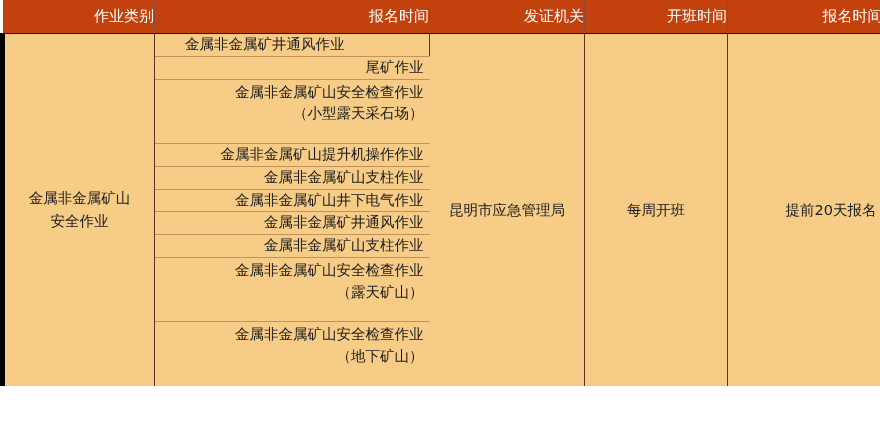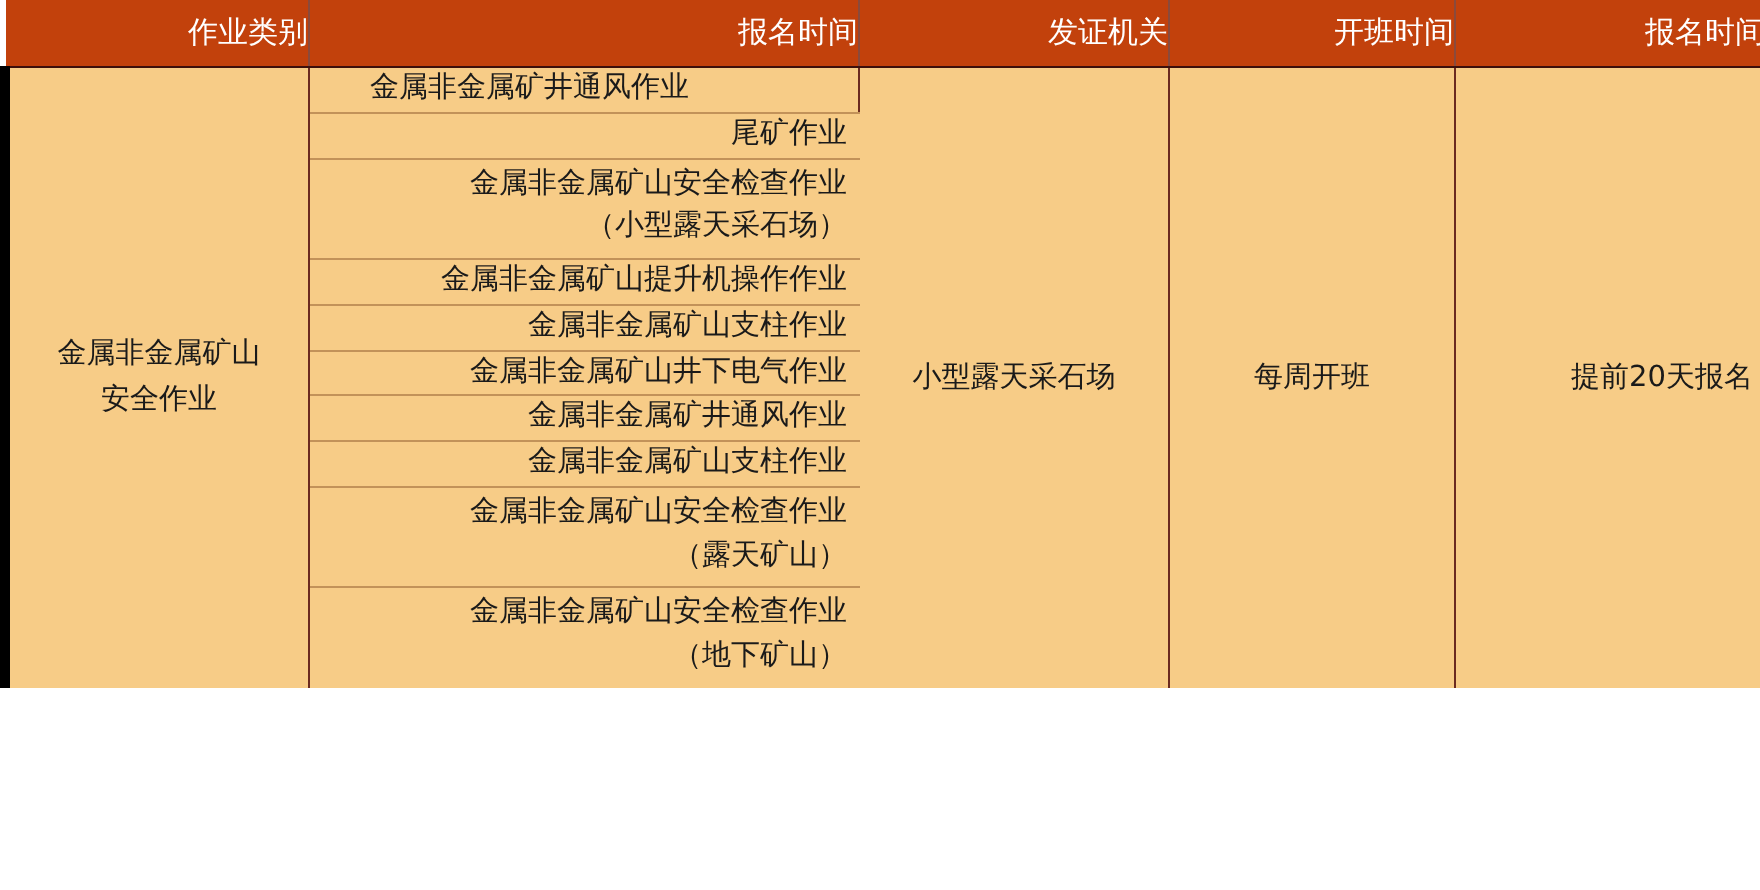--- a/index.html
+++ b/index.html
@@ -74,21 +74,21 @@
     line-height: 1.5;
     border-right: 1px solid #6b2a20;
     border-bottom: 1px solid #c29259;
   }
   td.item .l2 {
     display: block;
     padding-left: 12px;
   }
   .two-line {
     padding-top: 2px;
-    padding-bottom: 4px;
+    padding-bottom: 18px;
   }
   .cat-line {
     display: block;
   }
   .left-edge {
     border-left: 5px solid #000000;
   }
 </style>
 </head>
 <body>
@@ -113,21 +113,21 @@
     </thead>
     <tbody>
       <tr>
         <td class="category left-edge" rowspan="10">
           <span class="cat-line">金属非金属矿山</span>
           <span class="cat-line">安全作业</span>
         </td>
         <td class="item">
           <span>金属非金属矿井通风作业</span>
         </td>
-        <td class="authority" rowspan="10">小型露天采石场</td>
+        <td class="authority" rowspan="10">昆明市应急管理局</td>
         <td class="start" rowspan="10">每周开班</td>
         <td class="signup" rowspan="10">提前20天报名</td>
       </tr>
       <tr>
         <td class="item">
           <span>尾矿作业</span>
         </td>
       </tr>
       <tr>
         <td class="item two-line">

